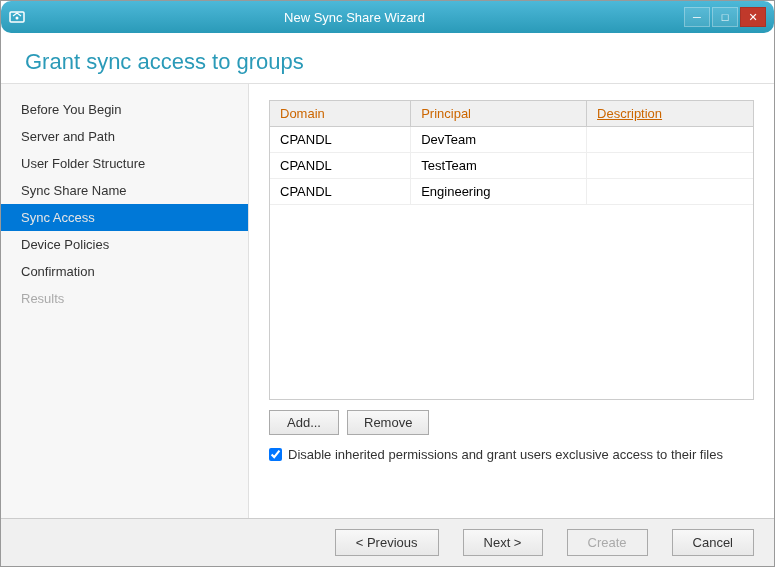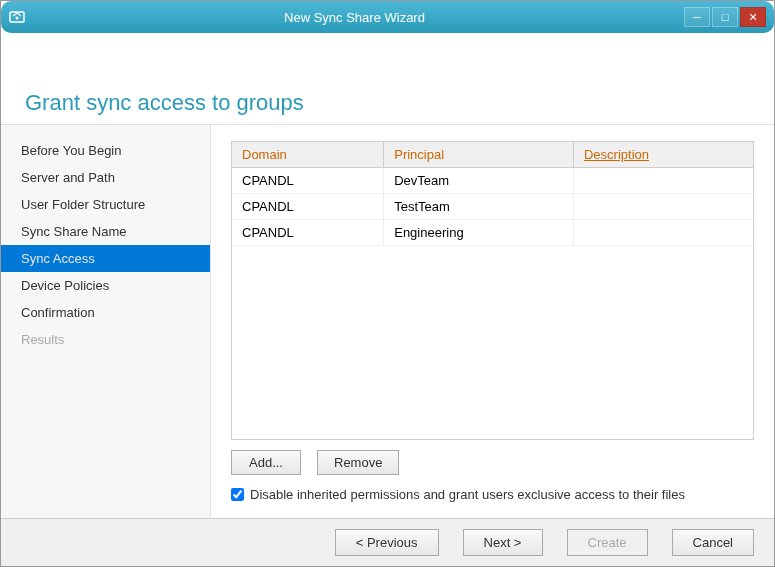--- a/index.html
+++ b/index.html
@@ -73,29 +73,28 @@
     }
     .page-header {
       padding: 16px 24px 8px 24px;
       background: #fff;
       border-bottom: 1px solid #e0e0e0;
     }
     .page-title {
       color: #2a9ab8;
       font-size: 22px;
       font-weight: 300;
-      margin-top: 41px;
     }
     .main-body {
       display: flex;
       flex: 1;
       overflow: hidden;
     }
     .sidebar {
-      width: 210px;
+      width: 248px;
       background: #f7f7f7;
       border-right: 1px solid #e0e0e0;
       padding: 12px 0;
       flex-shrink: 0;
     }
     .sidebar-item {
       padding: 6px 20px;
       cursor: pointer;
       color: #333;
       font-size: 13px;
@@ -142,21 +141,21 @@
     thead th:last-child { border-right: none; text-decoration: underline; }
     tbody tr { background: #fff; }
     tbody td {
       padding: 5px 10px;
       border-bottom: 1px solid #eee;
       border-right: 1px solid #eee;
     }
     tbody td:last-child { border-right: none; }
     .table-actions {
       display: flex;
-      gap: 16px;
+      gap: 8px;
       margin-top: 10px;
     }
     .btn {
       padding: 4px 16px;
       border: 1px solid #aaa;
       background: linear-gradient(to bottom, #f8f8f8, #e8e8e8);
       color: #333;
       cursor: pointer;
       font-size: 13px;
       min-width: 70px;

